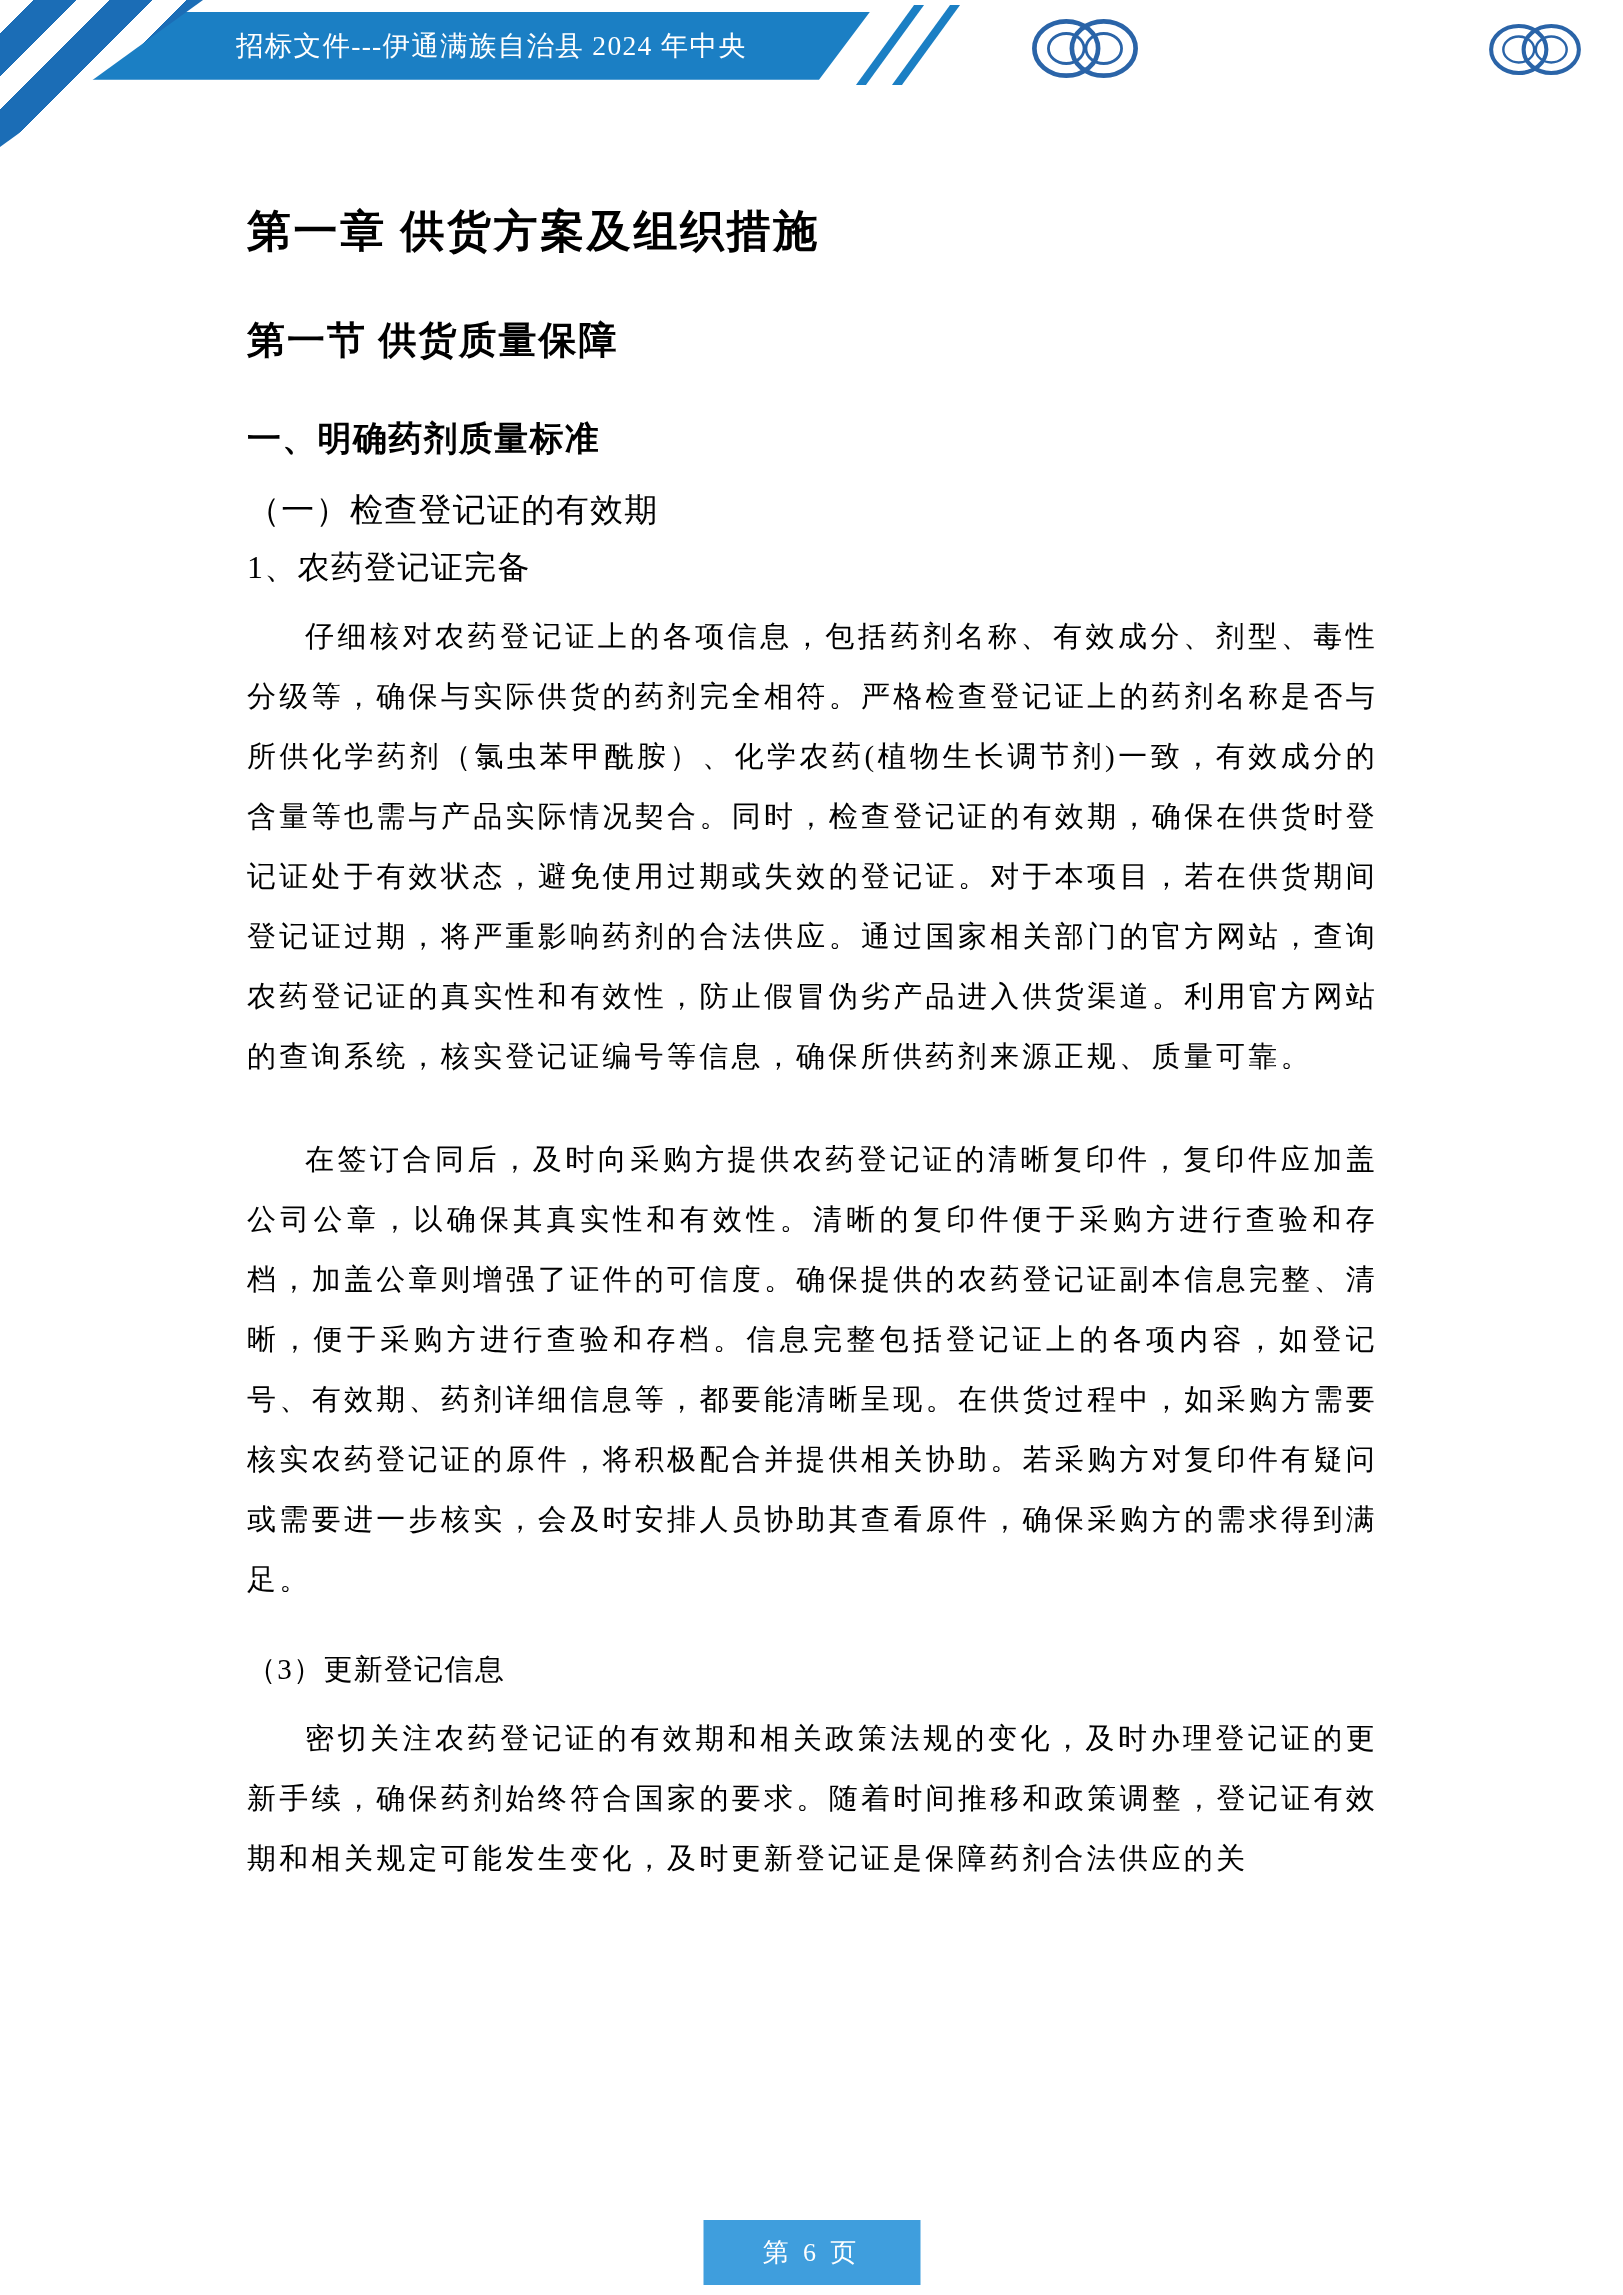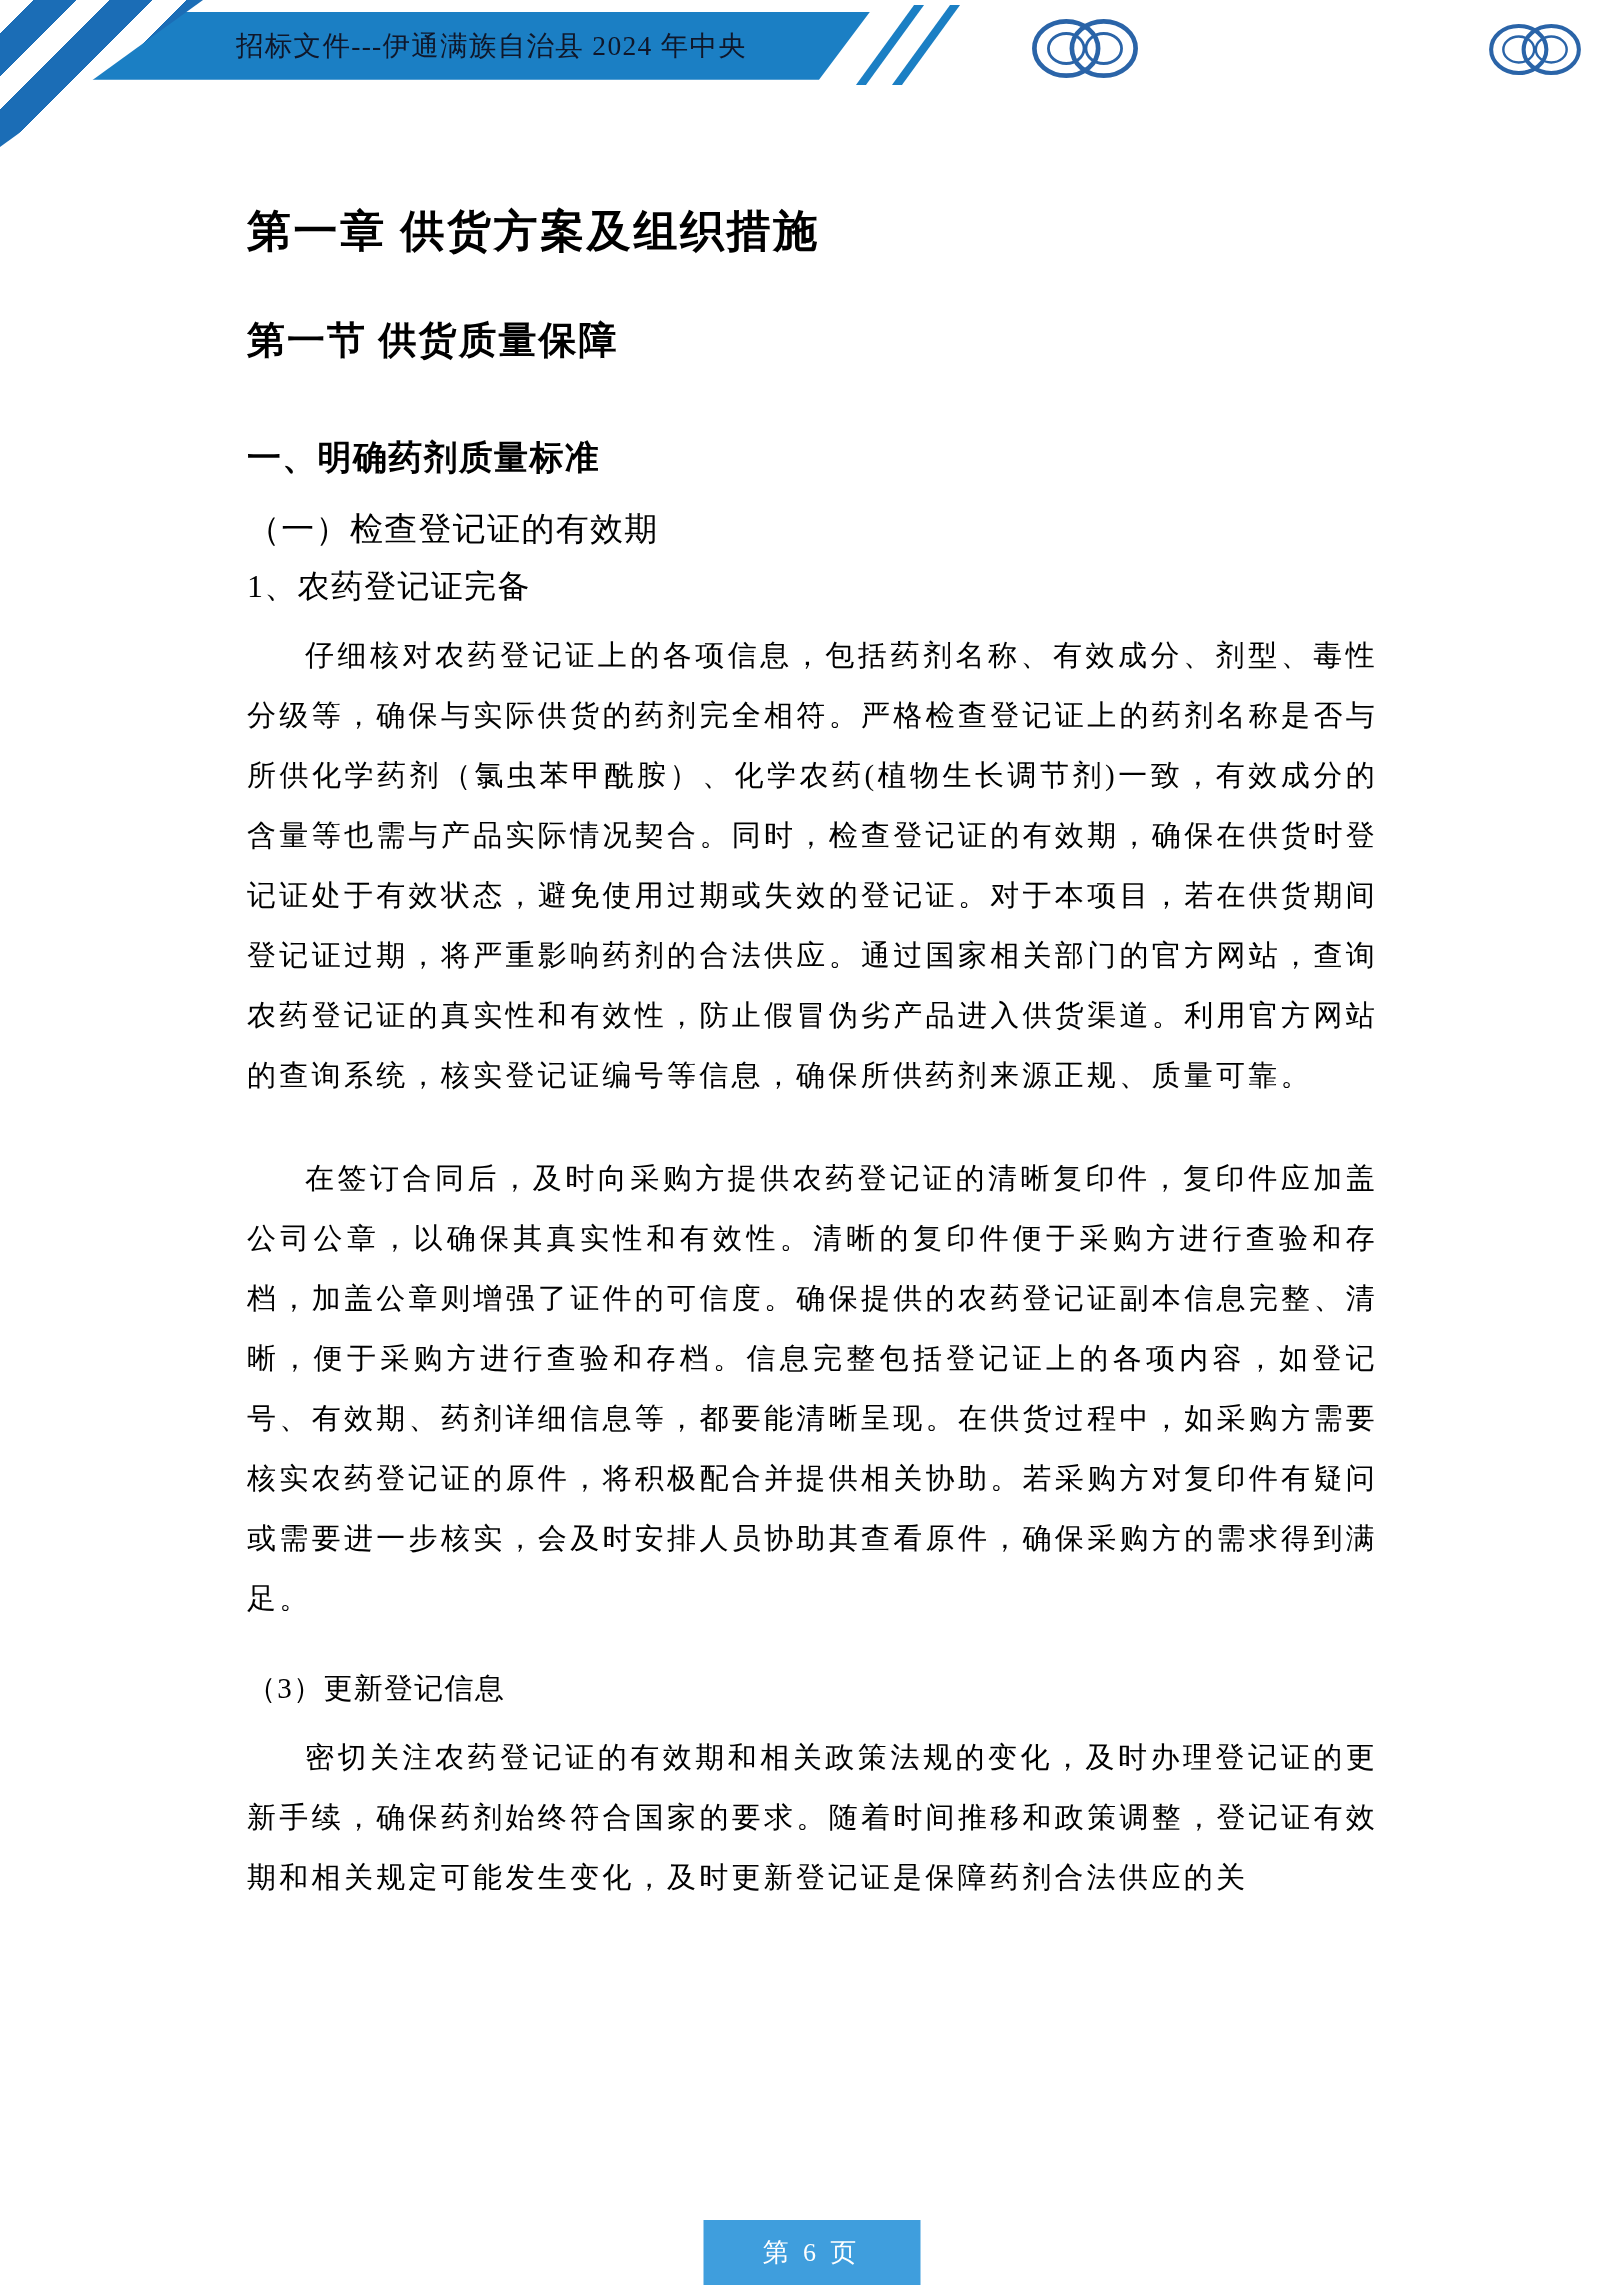--- a/index.html
+++ b/index.html
@@ -17,42 +17,42 @@
   .hdr { position:absolute; top:0; left:0; width:100%; height:144px; }
   .banner {
     position:absolute; top:11.8px; left:0;
     width:870px; height:68px;
     background:#1b7fc4;
     clip-path:polygon(0 0, 100% 0, calc(100% - 51px) 100%, 0 100%);
     overflow:hidden;
     padding-left:236px;
     line-height:68px;
     font-size:27.5px; letter-spacing:1.3px;
-    color:#0f172a; white-space:nowrap;
+    color:#ffffff; white-space:nowrap;
   }
   .slash {
     position:absolute; top:5.2px; height:80px; width:9.8px;
     background:#1b7fc4; transform:skewX(-36deg);
   }
   .slash-1 { left:885px; }
   .slash-2 { left:921px; }
   .corner-stripes {
     position:absolute; top:0; left:0;
     width:203px; height:147px;
     background:repeating-linear-gradient(135deg,#ffffff 0 23.6px,#1b6db6 23.6px 54px);
     clip-path:polygon(0 0, 100% 0, 0 100%);
   }
   .logo { position:absolute; }
   .logo-1 { left:1021px; top:10.5px; width:128px; height:75px; }
   .logo-2 { left:1480px; top:17px; width:110px; height:65px; }
 
   
   .content { padding:206px 245px 0 247px; }
   .chapter-title  { font-size:44px; font-weight:bold; letter-spacing:2.6px; line-height:1.2; margin:0 0 59px; }
-  .section-title  { font-size:38px; font-weight:bold; letter-spacing:2px; line-height:1.2; margin:0 0 75px; }
+  .section-title  { font-size:38px; font-weight:bold; letter-spacing:2px; line-height:1.2; margin:0 0 56px; }
   .num-heading    { font-size:34px; font-weight:bold; letter-spacing:1.3px; line-height:1.2; margin:0 0 31px; }
   .sub-heading    { font-size:33px; font-weight:normal; letter-spacing:1.3px; line-height:1.2; margin:0 0 17px; }
   .item-heading   { font-size:32px; font-weight:normal; letter-spacing:1.3px; line-height:1.2; margin:0 0 20px; }
   .point-title    { font-size:29px; font-weight:normal; letter-spacing:1.3px; line-height:1.2; margin:0 0 21px; }
   .para {
     font-size:29px; letter-spacing:3.3px;
     line-height:60px;
     text-align:justify;
     text-indent:2em;
     margin:0 0 43px;

